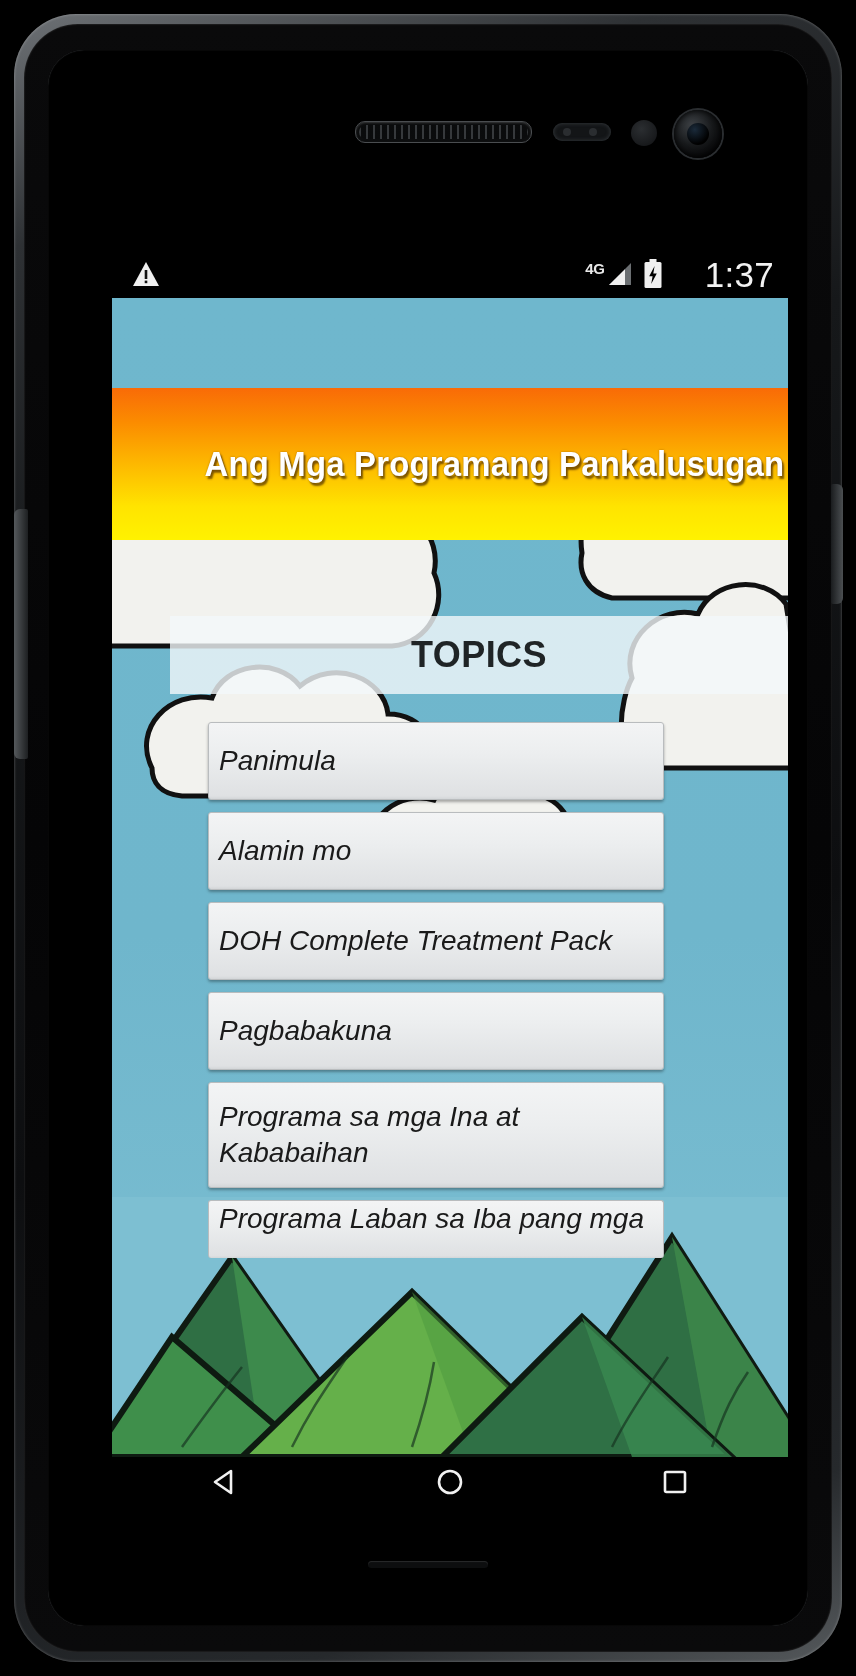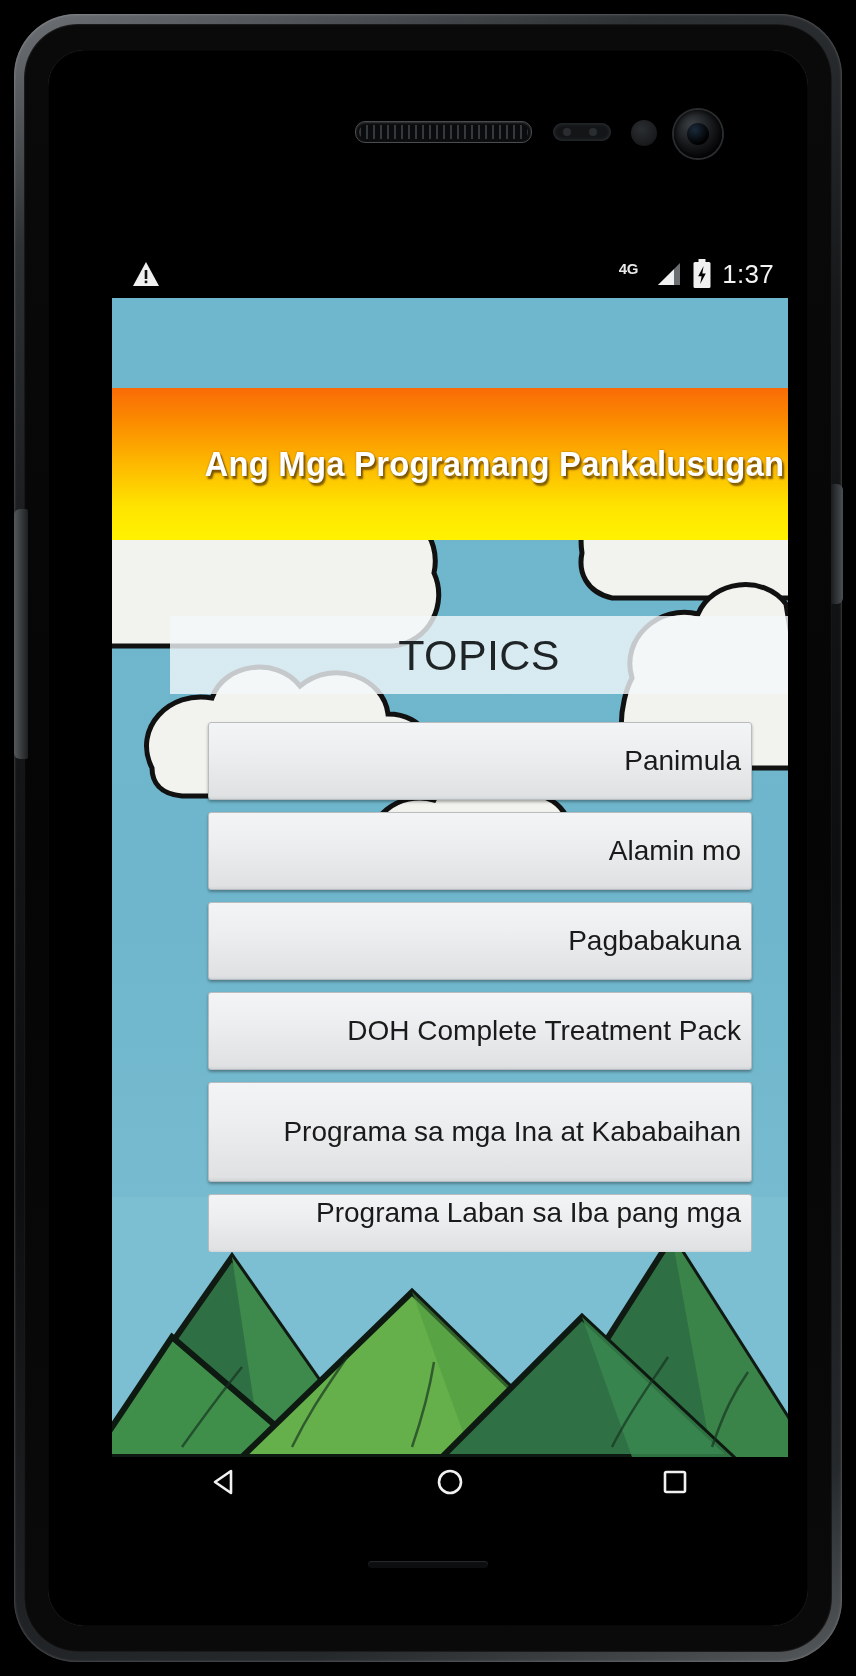--- a/index.html
+++ b/index.html
@@ -82,25 +82,25 @@
   }
 
   
   .statusbar{
     position:absolute;left:0;top:0;width:100%;height:48px;background:#000;
     display:flex;align-items:center;
   }
   .sb-left{margin-left:20px;display:flex;align-items:center;}
   .sb-right{margin-left:auto;margin-right:14px;display:flex;align-items:center;gap:9px;}
   .warn-tri{width:28px;height:26px;display:block;}
-  .net-wrap{display:flex;gap:18px;}
+  .net-wrap{display:flex;gap:2px;}
   .net-label{color:#e9e9e9;font-size:15px;font-weight:bold;line-height:1;margin-bottom:11px;letter-spacing:-.3px;}
   .sig{width:26px;height:26px;display:block;}
   .bat{width:22px;height:30px;display:block;}
-  .clock{color:#f2f2f2;font-size:26px;letter-spacing:.3px;line-height:1;}
+  .clock{color:#f2f2f2;font-size:35px;letter-spacing:.3px;line-height:1;margin-left:32px;}
 
   
   .app{
     position:absolute;left:0;top:48px;width:676px;height:1159px;overflow:hidden;
     background:#69b4cb;
   }
   .sky{position:absolute;inset:0;background:linear-gradient(180deg,#6fb7cd 0%,#6fb6cc 55%,#7dbfd2 100%);}
   .hills{position:absolute;left:0;bottom:0;width:100%;height:260px;}
   .cloudlayer{position:absolute;left:0;top:0;width:100%;height:620px;}
 
@@ -121,44 +121,45 @@
     text-shadow:2px 3px 2px rgba(60,30,0,.65), 0 0 2px rgba(90,45,0,.5);
   }
 
   
   .topics-strip{
     position:absolute;left:58px;top:318px;width:618px;height:78px;
     background:rgba(242,247,250,.80);
     display:flex;align-items:center;justify-content:center;
   }
   .topics-label{
-    font-size:43px;font-weight:normal;color:#1f2426;letter-spacing:.4px;
+    font-size:36px;font-weight:bold;color:#1f2426;letter-spacing:.4px;
   }
 
   
   .list{
     position:absolute;left:96px;top:424px;width:484px;
   }
   .topic-btn{
     box-sizing:border-box;
-    width:544px;margin-bottom:12px;
+    width:456px;margin-bottom:12px;
     background:linear-gradient(180deg,#f3f4f5 0%,#eceeef 40%,#dfe1e3 96%,#d3d6d8 100%);
     border:1px solid #b9bcbe;
     border-radius:3px;
     box-shadow:0 2px 3px rgba(0,0,0,.32);
     color:#1a1a1a;
     font-size:28px;
-    text-align:right;
+    text-align:left;
     padding:20px 10px;
     line-height:36px;
     white-space:nowrap;
     overflow:hidden;
+    font-style:italic;
   }
   .topic-btn.wrap{white-space:normal;}
-  .topic-btn.tall{padding:31px 10px;}
+  .topic-btn.tall{padding:16px 10px;}
   .topic-btn.clipped{
     height:58px;padding:0 10px 0 10px;border-bottom:none;box-shadow:none;
   }
 
   
   .navbar{
     position:absolute;left:0;bottom:0;width:676px;height:49px;background:#000;
     display:flex;align-items:center;justify-content:space-around;
   }
   .navbtn{width:92px;height:49px;display:flex;align-items:center;justify-content:center;}
@@ -259,22 +260,22 @@
             <div class="banner-title">Ang Mga Programang Pankalusugan</div>
           </div>
 
           <div class="topics-strip">
             <span class="topics-label">TOPICS</span>
           </div>
 
           <div class="list">
             <div class="topic-btn">Panimula</div>
             <div class="topic-btn">Alamin mo</div>
+            <div class="topic-btn">DOH Complete Treatment Pack</div>
             <div class="topic-btn">Pagbabakuna</div>
-            <div class="topic-btn">DOH Complete Treatment Pack</div>
             <div class="topic-btn wrap tall">Programa sa mga Ina at Kababaihan</div>
             <div class="topic-btn clipped">Programa Laban sa Iba pang mga</div>
           </div>
 
         </div>
 
         <div class="navbar">
           <div class="navbtn">
             <svg class="nav-ico" width="34" height="34" viewBox="0 0 34 34">
               <path d="M23 6 L23 28 L7 17 Z" fill="none" stroke="#f1f1f1" stroke-width="2.6" stroke-linejoin="round"></path>

